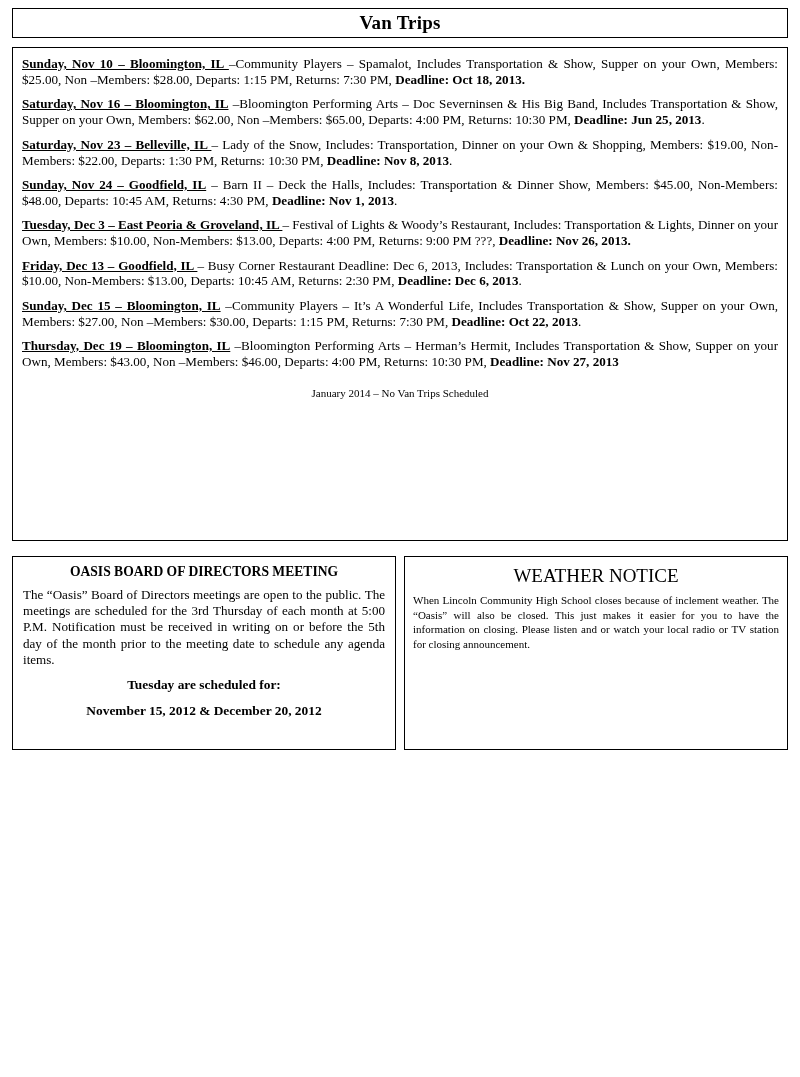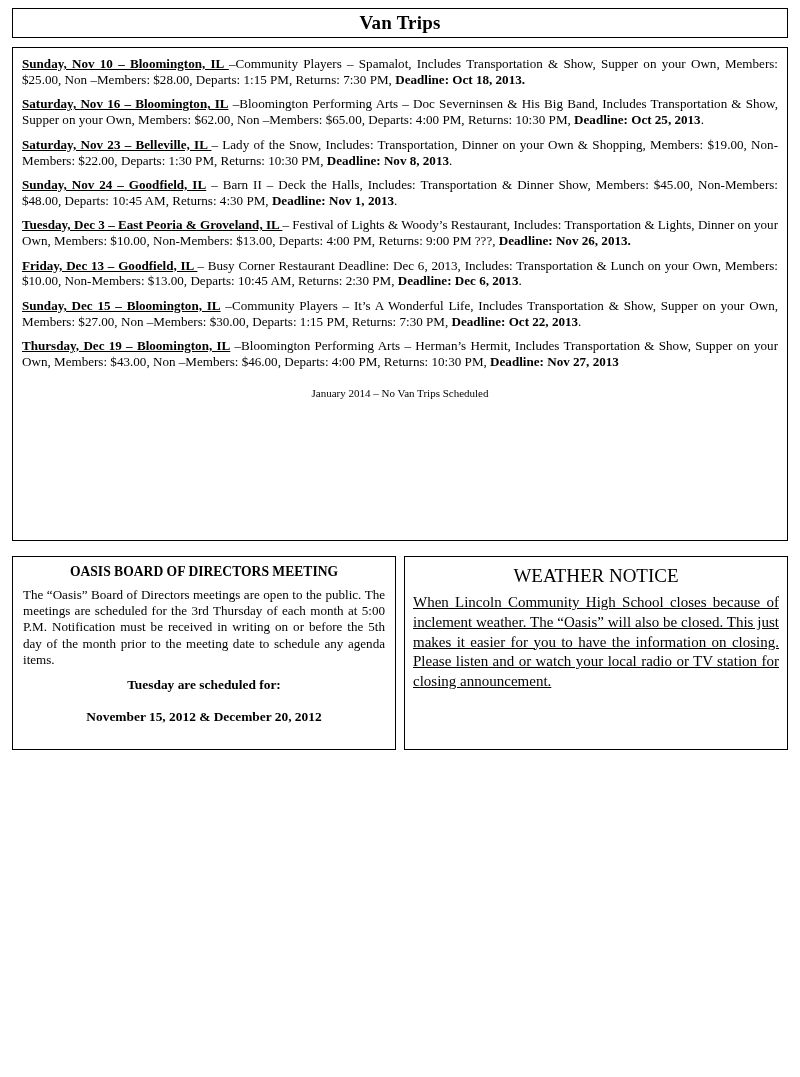--- a/index.html
+++ b/index.html
@@ -101,45 +101,44 @@
   .board-box .center-bold {
     text-align: center;
     font-weight: bold;
     font-size: 13.4px;
     margin-top: 9px;
   }
   .board-box .center-bold2 {
     text-align: center;
     font-weight: bold;
     font-size: 13.4px;
-    margin-top: 16px;
+    margin-top: 10px;
   }
 
   .weather-box {
     position: absolute;
     left: 404px;
     top: 556px;
     width: 384px;
     height: 194px;
     border: 1.5px solid #000;
     box-sizing: border-box;
     padding: 8px 8px;
   }
   .weather-box .box-title {
     text-align: center;
     font-size: 19px;
     margin-bottom: 6px;
     font-family: "Liberation Serif", serif;
   }
   .weather-box .body {
-    font-size: 15px;
+    font-size: 11px;
     line-height: 1.32;
     text-align: justify;
     text-justify: inter-word;
-    text-decoration: underline;
   }
 
   
   .page-number {
     position: absolute;
     left: 0;
     top: 1053px;
     width: 800px;
     text-align: center;
     font-size: 13px;
@@ -154,21 +153,21 @@
     <div class="title">Van Trips</div>
   </div>
 
   <div class="trips-box">
 
     <div class="trip">
       <span class="head">Sunday, Nov 10 – Bloomington, IL </span><span>–Community Players – Spamalot, Includes Transportation &amp; Show, Supper on your Own, Members: $25.00, Non –Members: $28.00, Departs: 1:15 PM, Returns: 7:30 PM, </span><span class="bold">Deadline: Oct 18, 2013.</span><span></span>
     </div>
 
     <div class="trip">
-      <span class="head">Saturday, Nov 16 – Bloomington, IL</span><span> –Bloomington Performing Arts – Doc Severninsen &amp; His Big Band, Includes Transportation &amp; Show, Supper on your Own, Members: $62.00, Non –Members: $65.00, Departs: 4:00 PM, Returns: 10:30 PM, </span><span class="bold">Deadline: Oct 25, 2013</span><span>.</span>
+      <span class="head">Saturday, Nov 16 – Bloomington, IL</span><span> –Bloomington Performing Arts – Doc Severninsen &amp; His Big Band, Includes Transportation &amp; Show, Supper on your Own, Members: $62.00, Non –Members: $65.00, Departs: 4:00 PM, Returns: 10:30 PM, </span><span class="bold">Deadline: Jun 25, 2013</span><span>.</span>
     </div>
 
     <div class="trip">
       <span class="head">Saturday, Nov 23 – Belleville, IL </span><span>– Lady of the Snow, Includes: Transportation, Dinner on your Own &amp; Shopping, Members: $19.00, Non-Members: $22.00, Departs: 1:30 PM, Returns: 10:30 PM, </span><span class="bold">Deadline: Nov 8, 2013</span><span>.</span>
     </div>
 
     <div class="trip">
       <span class="head">Sunday, Nov 24 – Goodfield, IL</span><span> – Barn II – Deck the Halls, Includes: Transportation &amp; Dinner Show, Members: $45.00, Non-Members: $48.00, Departs: 10:45 AM, Returns: 4:30 PM, </span><span class="bold">Deadline: Nov 1, 2013</span><span>.</span>
     </div>
 

